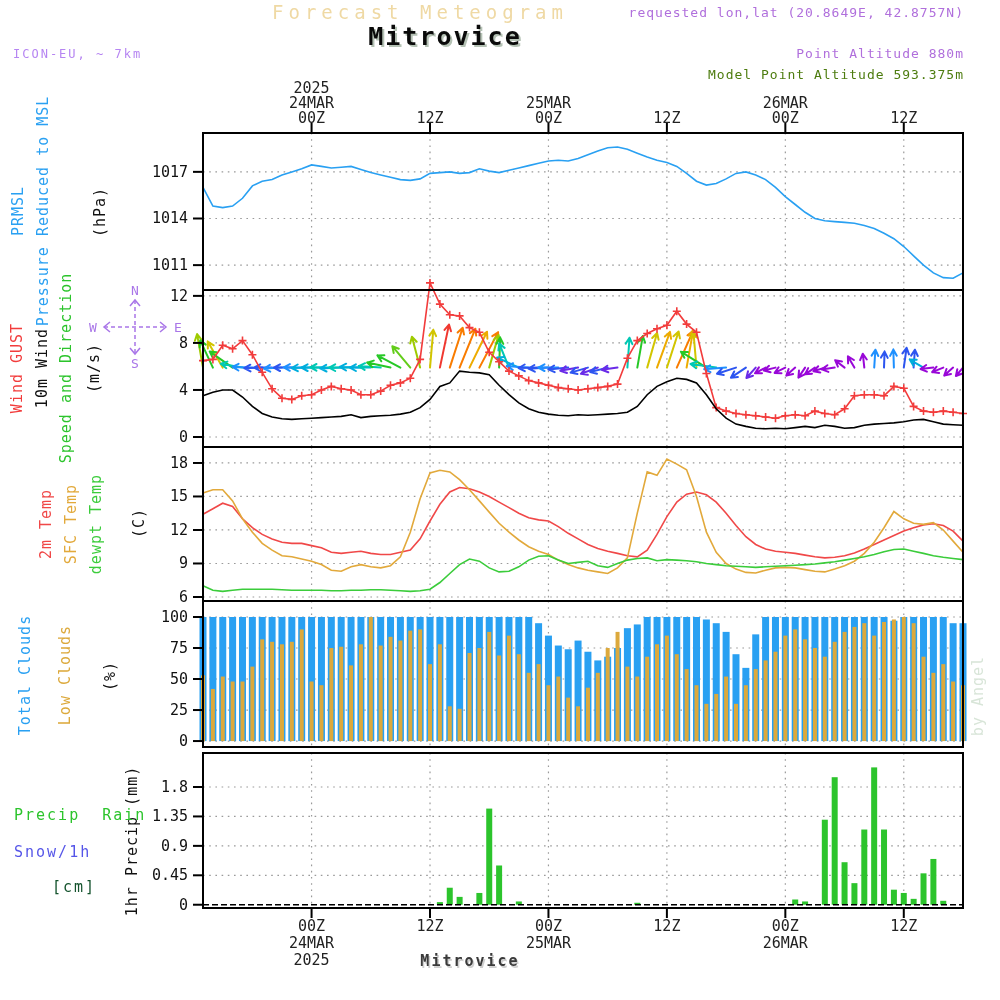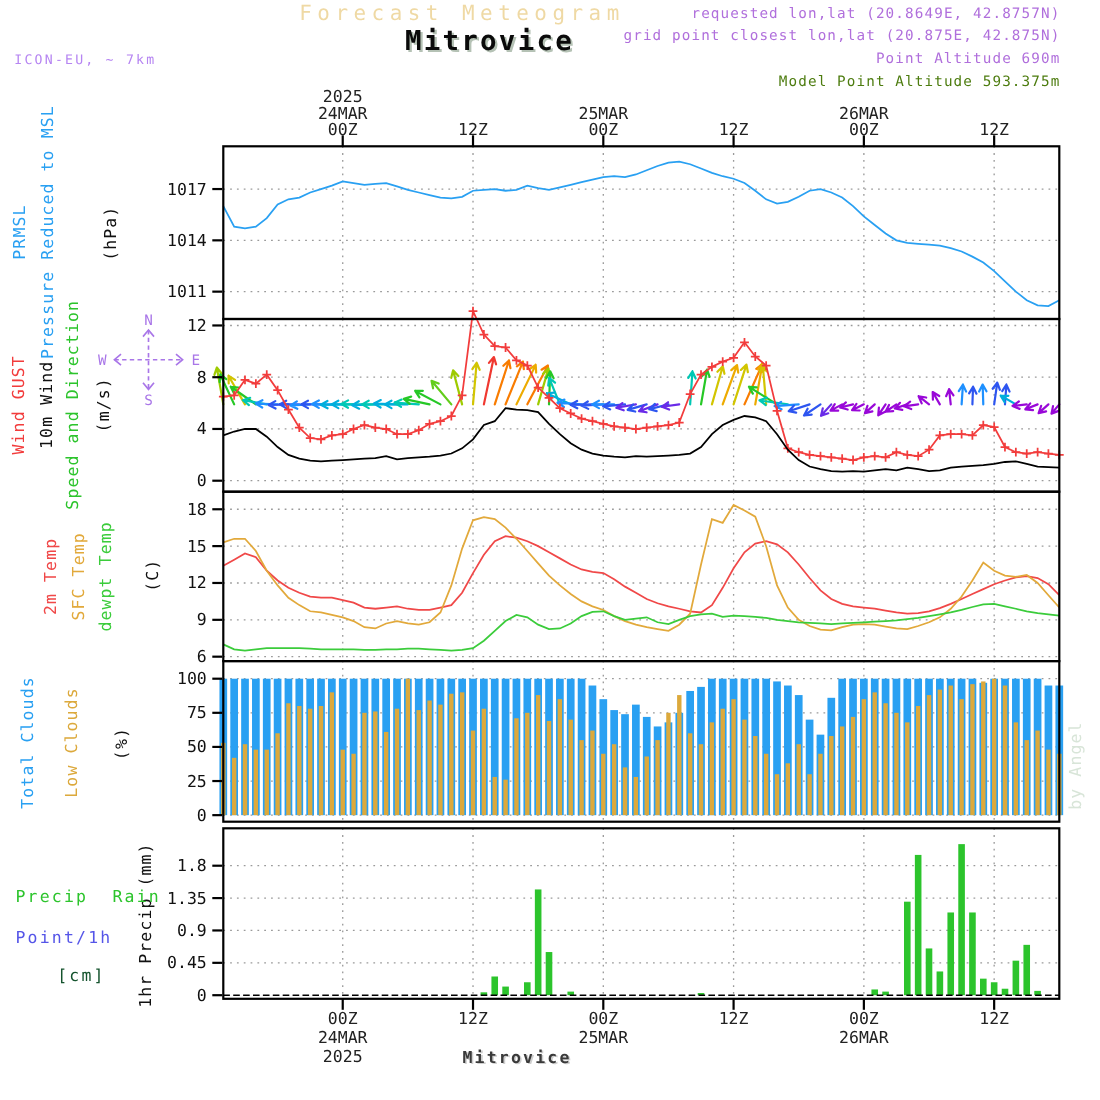--- a/index.html
+++ b/index.html
@@ -22,22 +22,21 @@
   #compass{left:0;top:0;}
 </style>
 </head>
 <body>
 
 <div class="page">
 
   <div class="abs hdr-forecast">Forecast Meteogram</div>
   <div class="abs hdr-station">Mitrovice</div>
   <div class="abs hdr-right" style="top: 5px; color: rgb(176, 111, 220);">requested lon,lat (20.8649E, 42.8757N)</div>
-  <div class="abs hdr-right" style="top: 25px; color: rgb(176, 111, 220);">grid point closest lon,lat (20.875E, 42.875N)</div>
-  <div class="abs hdr-right" style="top: 46px; color: rgb(176, 111, 220);">Point Altitude 690m</div>
+  <div class="abs hdr-right" style="top: 46px; color: rgb(176, 111, 220);">Point Altitude 880m</div>
   <div class="abs hdr-right" style="top: 67px; color: #4d7c0f;">Model Point Altitude 593.375m</div>
   <div class="abs hdr-model">ICON-EU, ~ 7km</div>
 
   <div class="vlab" style="left: 18px; top: 211px; color: rgb(41, 160, 242);">PRMSL</div>
   <div class="vlab" style="left: 43px; top: 211px; color: rgb(41, 160, 242);">Pressure Reduced to MSL</div>
   <div class="vlab" style="left:100px;top:212px;">(hPa)</div>
 
   <div class="vlab" style="left: 17px; top: 368px; color: rgb(242, 60, 60);">Wind GUST</div>
   <div class="vlab" style="left:42px;top:368px;">10m Wind</div>
   <div class="vlab" style="left: 66px; top: 368px; color: rgb(44, 196, 44);">Speed and Direction</div>
@@ -47,21 +46,21 @@
   <div class="vlab" style="left: 71px; top: 524px; color: rgb(226, 169, 59);">SFC Temp</div>
   <div class="vlab" style="left: 96px; top: 524px; color: rgb(59, 204, 59);">dewpt Temp</div>
   <div class="vlab" style="left:139px;top:523px;">(C)</div>
 
   <div class="vlab" style="left: 25px; top: 675px; color: rgb(41, 160, 242);">Total Clouds</div>
   <div class="vlab" style="left: 65px; top: 675px; color: rgb(220, 169, 60);">Low Clouds</div>
   <div class="vlab" style="left:110px;top:676px;">(%)</div>
 
   <div class="vlab" style="left:132px;top:841px;">1hr Precip (mm)</div>
   <div class="abs hlab" style="left: 14px; top: 806px; color: rgb(44, 196, 44);">Precip  Rain</div>
-  <div class="abs hlab" style="left: 14px; top: 843px; color: rgb(85, 85, 232);">Point/1h</div>
+  <div class="abs hlab" style="left: 14px; top: 843px; color: rgb(85, 85, 232);">Snow/1h</div>
   <div class="abs hlab" style="left: 52px; top: 878px; color: #14532d;">[cm]</div>
 
   <svg id="compass" width="1000" height="1000">
     <g stroke="#A976E8" stroke-width="1.5" stroke-dasharray="4 3" fill="none">
       <line x1="104" y1="327" x2="166" y2="327"></line>
       <line x1="135" y1="300" x2="135" y2="354"></line>
     </g>
     <g stroke="#A976E8" stroke-width="1.5" fill="none">
       <path d="M110 322 L104 327 L110 332"></path>
       <path d="M160 322 L166 327 L160 332"></path>

